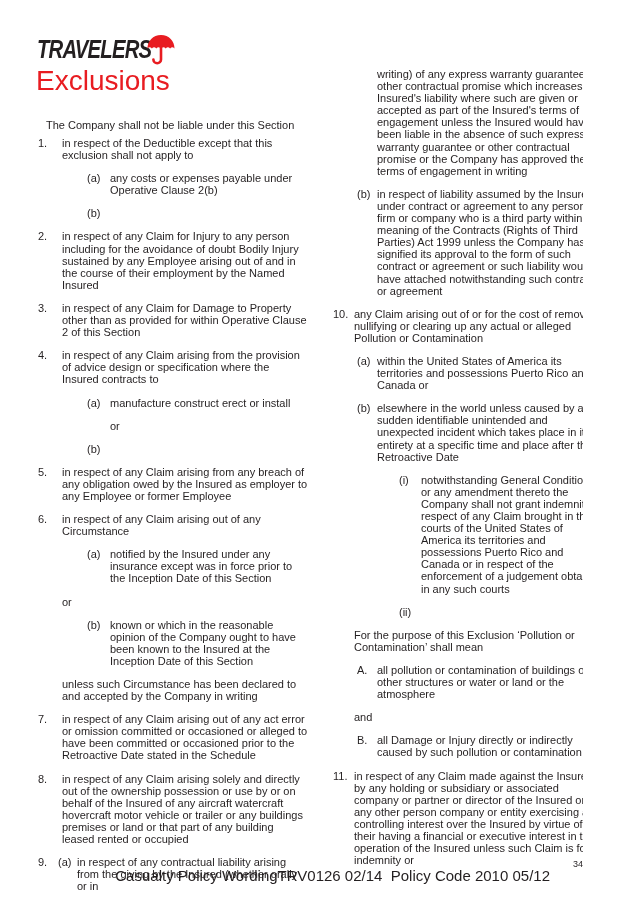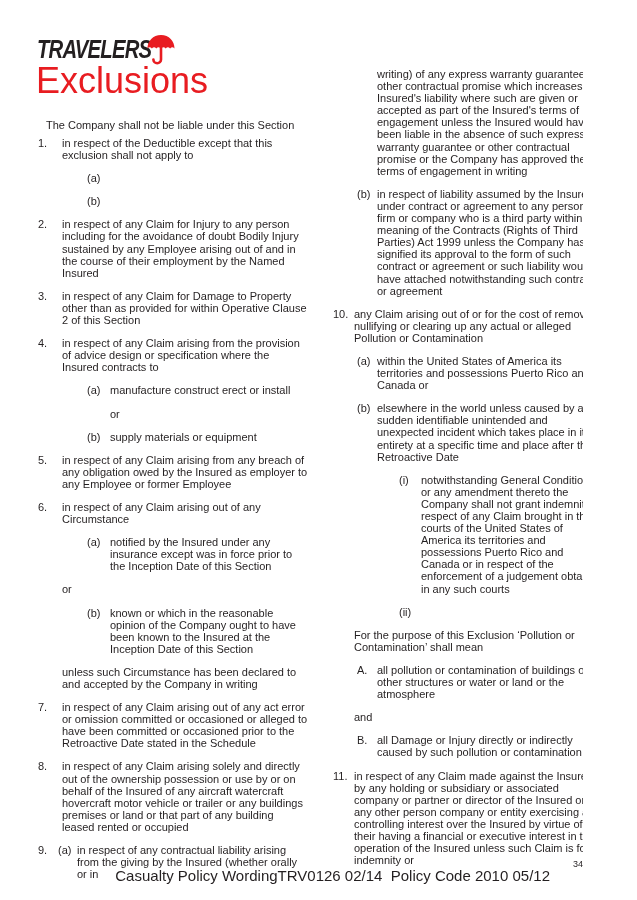--- a/index.html
+++ b/index.html
@@ -10,21 +10,21 @@
   
   .logo{position:absolute;left:37px;top:36px;width:170px;height:36px;}
   .brand{
     position:absolute;left:0;top:0;display:inline-block;
     font-size:26px;line-height:26px;font-weight:700;font-style:italic;
     letter-spacing:-1px;transform:scaleX(0.78);transform-origin:left top;
     color:#231F20;
   }
   .umb{position:absolute;left:109px;top:-2px;}
   
-  .title{position:absolute;left:36px;top:66px;margin:0;font-size:36px;line-height:30px;font-weight:400;color:#E81C21;}
+  .title{position:absolute;left:36px;top:66px;margin:0;font-size:28px;line-height:30px;font-weight:400;color:#E81C21;}
   .intro{position:absolute;left:38px;top:111px;margin:8px;font-size:11px;line-height:12px;}
   
   .col{position:absolute;font-size:11px;line-height:12.1px;}
   #col-left{left:38px;top:137px;width:270px;}
   #col-right{left:333px;top:68px;width:272px;}
   .blk{display:flex;margin-bottom:11px;}
   .blk:last-child{margin-bottom:0;}
   .mk{flex:0 0 auto;}
   .mk2{flex:0 0 auto;}
   .tx{flex:1 1 auto;}
@@ -62,20 +62,21 @@
 
   <p class="intro">The Company shall not be liable under this Section</p>
 
   <div id="col-left" class="col">
       <div class="blk lv1">
         <span class="mk">1.</span>
         <span class="tx">in respect of the Deductible except that this exclusion shall not apply to</span>
       </div>
       <div class="blk lv2">
         <span class="mk">(a)</span>
+        <span class="tx">any costs or expenses payable under Operative Clause 2(b)</span>
       </div>
       <div class="blk lv2">
         <span class="mk">(b)</span>
       </div>
       <div class="blk lv1">
         <span class="mk">2.</span>
         <span class="tx">in respect of any Claim for Injury to any person including for the avoidance of doubt Bodily Injury sustained by any Employee arising out of and in the course of their employment by the Named Insured</span>
       </div>
       <div class="blk lv1">
         <span class="mk">3.</span>
@@ -88,21 +89,20 @@
       <div class="blk lv2">
         <span class="mk">(a)</span>
         <span class="tx">manufacture construct erect or install</span>
       </div>
       <div class="blk lv2">
         <span class="mk"></span>
         <span class="tx">or</span>
       </div>
       <div class="blk lv2">
         <span class="mk">(b)</span>
-        <span class="tx">supply materials or equipment</span>
       </div>
       <div class="blk lv1">
         <span class="mk">5.</span>
         <span class="tx">in respect of any Claim arising from any breach of any obligation owed by the Insured as employer to any Employee or former Employee</span>
       </div>
       <div class="blk lv1">
         <span class="mk">6.</span>
         <span class="tx">in respect of any Claim arising out of any Circumstance</span>
       </div>
       <div class="blk lv2">

